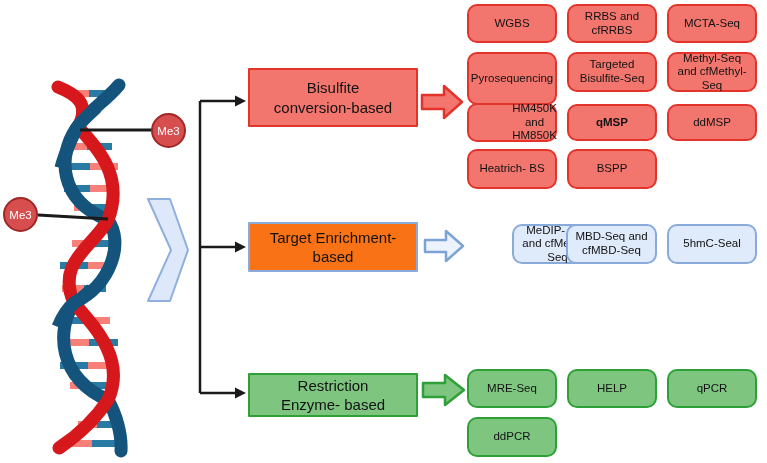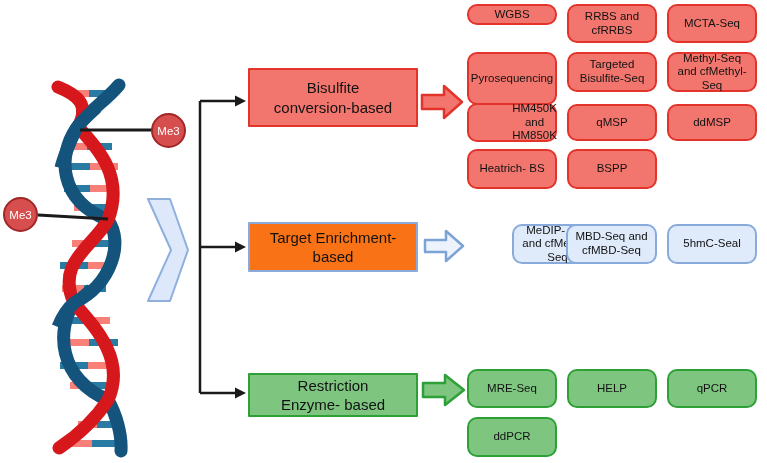--- a/index.html
+++ b/index.html
@@ -96,29 +96,29 @@
   <div class="me3" style="left:151px;top:113px;">Me3</div>
   <div class="me3" style="left:3px;top:197px;">Me3</div>
 
   <div class="cbox red" style="left:248px;top:68px;width:170px;height:59px;">Bisulfite
 conversion-based</div>
   <div class="cbox blue" style="left:248px;top:222px;width:170px;height:50px;">Target Enrichment-
 based</div>
   <div class="cbox green" style="left:248px;top:373px;width:170px;height:44px;">Restriction
 Enzyme- based</div>
 
-  <div class="mbox red" style="left:467px;top:4px;width:90px;height:21px;">WGBS</div>
+  <div class="mbox red" style="left:467px;top:4px;width:90px;height:39px;">WGBS</div>
   <div class="mbox red" style="left:567px;top:4px;width:90px;height:39px;">RRBS and cfRRBS</div>
   <div class="mbox red" style="left:667px;top:4px;width:90px;height:39px;">MCTA-Seq</div>
   <div class="mbox red" style="left:467px;top:52px;width:90px;height:53px;">Pyrosequencing</div>
   <div class="mbox red" style="left:567px;top:52px;width:90px;height:40px;">Targeted Bisulfite-Seq</div>
   <div class="mbox red" style="left:667px;top:52px;width:90px;height:40px;">Methyl-Seq and cfMethyl-Seq</div>
   <div class="mbox red" style="left:467px;top:103px;width:90px;height:39px;padding-left:48px;">HM450K
 and HM850K</div>
-  <div class="mbox red" style="left:567px;top:104px;width:90px;height:37px;">qMSP</div>
+  <div class="mbox red" style="left:567px;top:104px;width:90px;height:37px;font-weight:bold;">qMSP</div>
   <div class="mbox red" style="left:667px;top:104px;width:90px;height:37px;">ddMSP</div>
   <div class="mbox red" style="left:467px;top:149px;width:90px;height:40px;">Heatrich- BS</div>
   <div class="mbox red" style="left:567px;top:149px;width:90px;height:40px;">BSPP</div>
 
   <div class="mbox blue" style="left:466px;top:224px;width:91px;height:40px;margin-left:46px;">MeDIP- Seq and cfMeDIP-Seq</div>
   <div class="mbox blue" style="left:566px;top:224px;width:91px;height:40px;">MBD-Seq and cfMBD-Seq</div>
   <div class="mbox blue" style="left:667px;top:224px;width:90px;height:40px;">5hmC-Seal</div>
 
   <div class="mbox green" style="left:467px;top:369px;width:90px;height:39px;">MRE-Seq</div>
   <div class="mbox green" style="left:567px;top:369px;width:90px;height:39px;">HELP</div>

